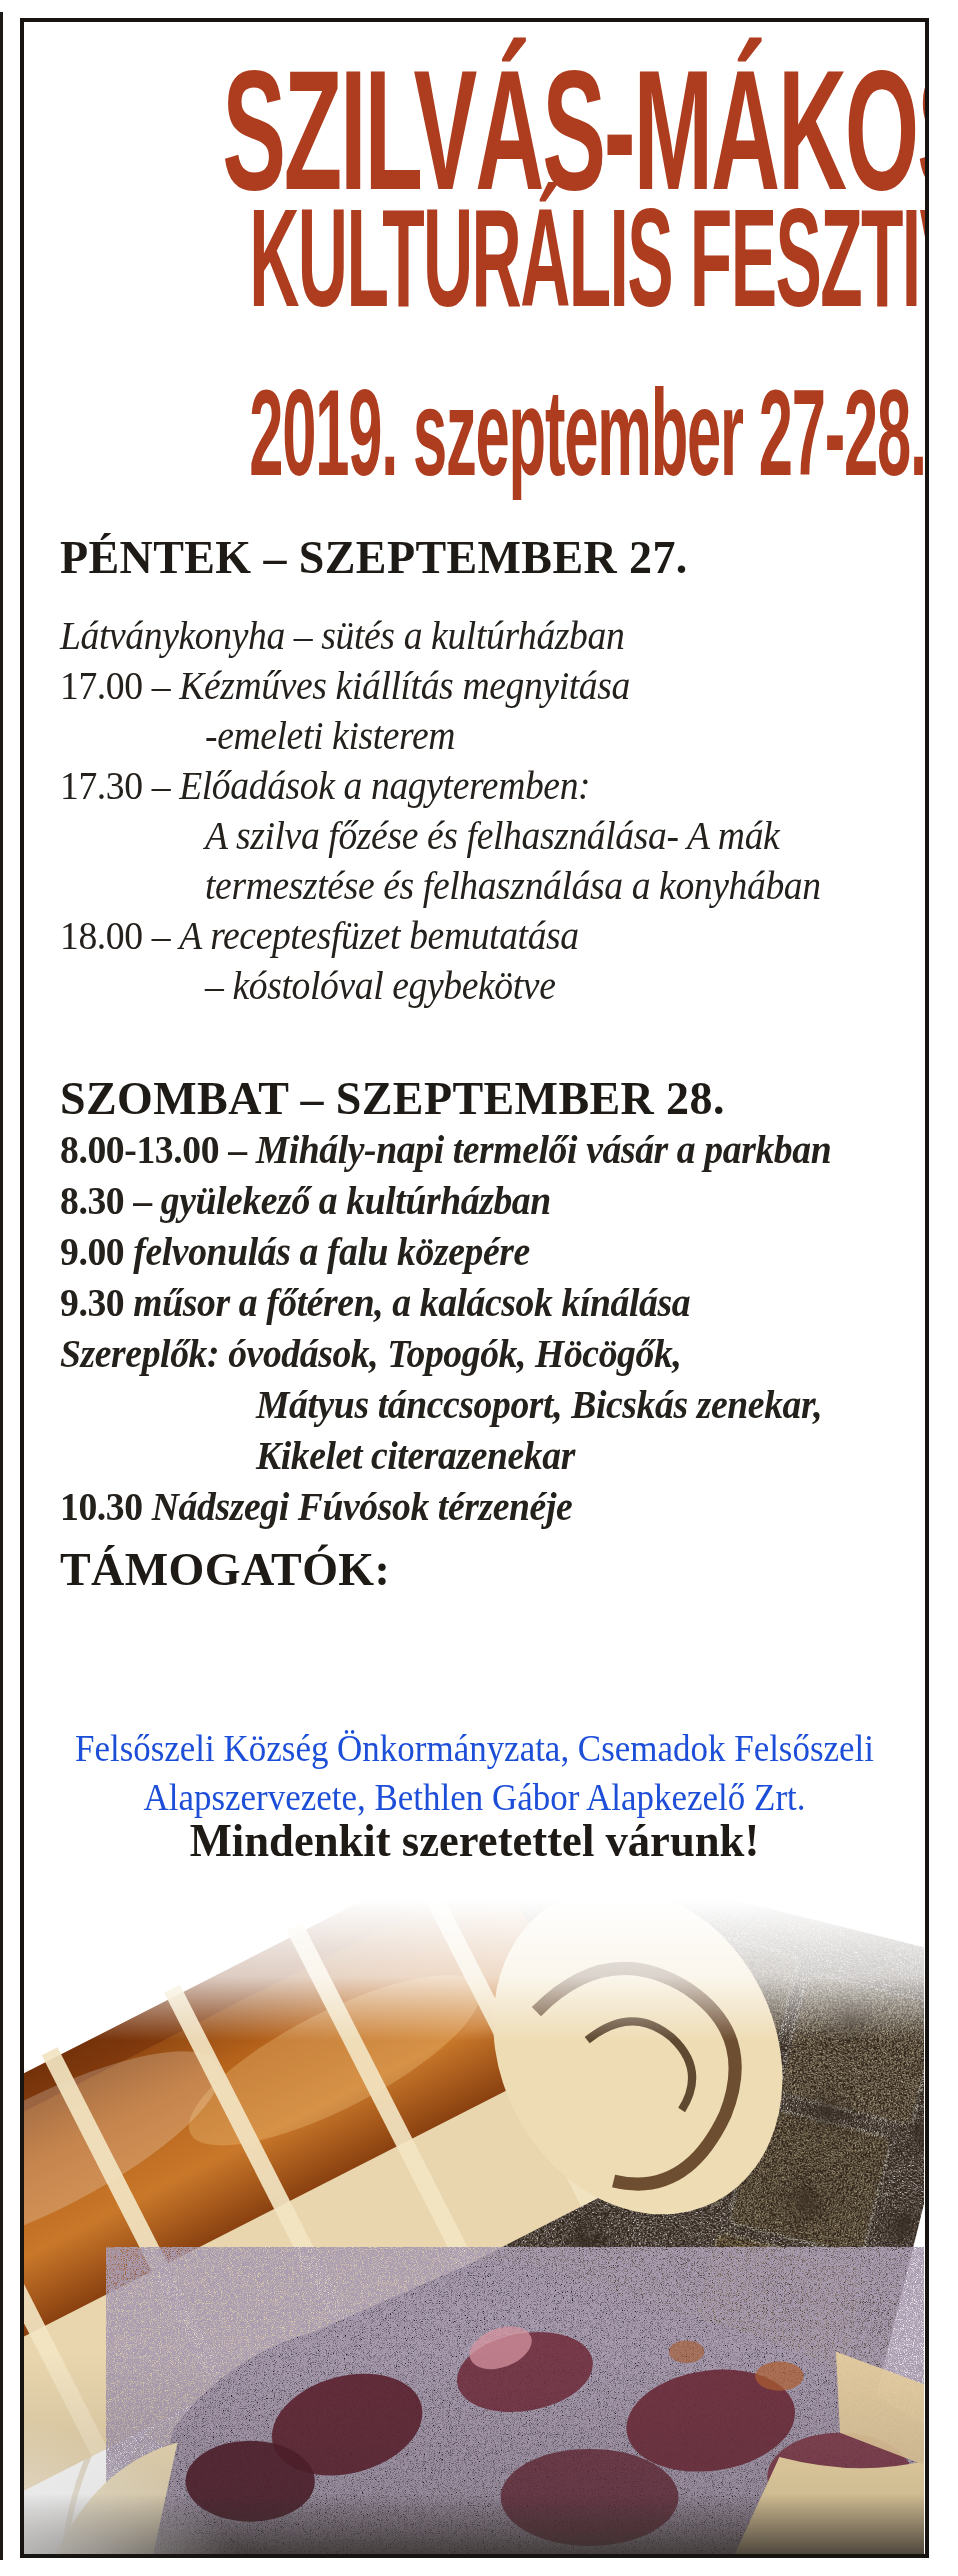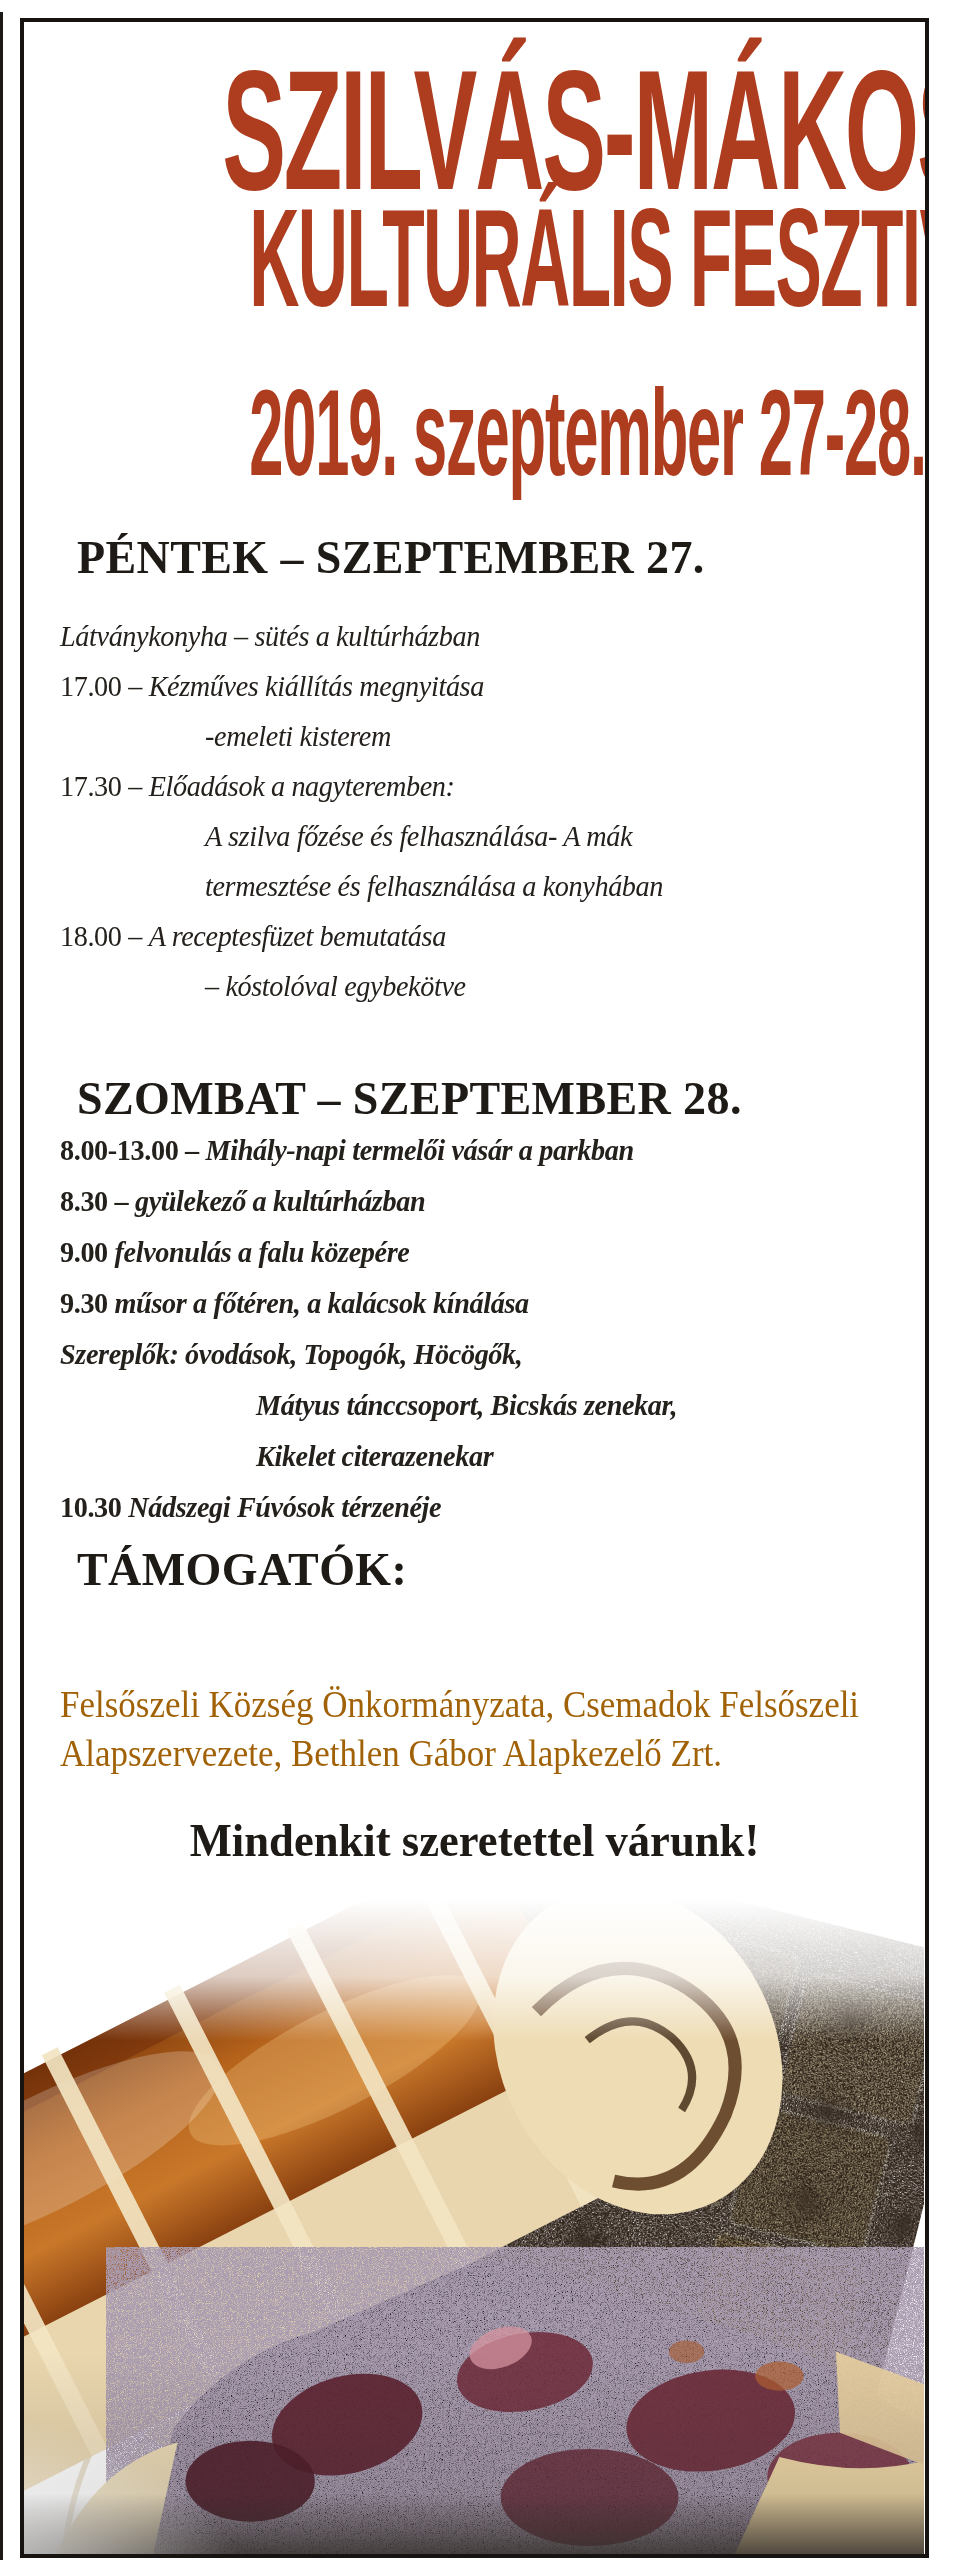--- a/index.html
+++ b/index.html
@@ -8,37 +8,37 @@
   .edge-line{position:absolute;left:0;top:12px;width:3.2px;height:2548px;background:#1b1815;}
   .poster{position:absolute;left:20px;top:18px;width:909px;height:2540px;border:4px solid #161310;background:#fff;overflow:hidden;}
   
   .disp{position:absolute;left:0;width:100%;text-align:center;white-space:nowrap;
         font-family:"Liberation Sans",sans-serif;font-weight:700;color:#ae3c1f;line-height:1;}
   .t1{top:22px;font-size:171px;letter-spacing:-4px;transform:scaleX(.56);transform-origin:50% 0;}
   .t2{top:166px;font-size:139px;letter-spacing:-3.2px;transform:scaleX(.50);transform-origin:50% 0;}
   .t3{top:349px;font-size:123px;letter-spacing:-2.4px;transform:scaleX(.50);transform-origin:50% 0;}
   
   .shead{position:absolute;left:36px;font-family:"Liberation Serif",serif;font-weight:700;
-         font-size:46px;line-height:1.15;color:#1e1a16;letter-spacing:0.4px;white-space:nowrap;margin-left:17px;}
+         font-size:46px;line-height:1.15;color:#1e1a16;letter-spacing:0.4px;white-space:nowrap;}
   .h-fri{top:510px;}
   .h-sat{top:1051px;text-align:right;}
   .h-spon{top:1522px;}
   
-  .prog{position:absolute;left:36px;width:857px;font-style:italic;font-size:30px;line-height:50px;
+  .prog{position:absolute;left:36px;width:857px;font-style:italic;font-size:40px;line-height:50px;
         letter-spacing:-0.4px;color:#24201c;}
   .prog.sat{line-height:51px;}
   .p-fri{top:589px;}
   .p-sat{top:1102px;font-weight:bold;}
   .pline{white-space:nowrap;transform:scaleX(.94);transform-origin:0 0;}
   .pline .time{font-style:normal;}
   .ind-a{margin-left:145px;}
   .ind-b{margin-left:196px;}
   
-  .sponsors{position:absolute;left:0;top:1658px;width:100%;font-size:38px;
-            line-height:49px;color:#a16207;}
+  .sponsors{position:absolute;left:0;top:1702px;width:100%;text-align:center;font-size:38px;
+            line-height:49px;color:#1d4ed8;}
   .sline{white-space:nowrap;transform:scaleX(.92);transform-origin:50% 0;}
   .closing{position:absolute;left:0;top:1793px;width:100%;text-align:center;white-space:nowrap;
            font-weight:700;font-size:47px;line-height:1.1;color:#1e1a16;
            transform:scaleX(.95);transform-origin:50% 0;}
   
   .photo{position:absolute;left:0;top:1877px;width:900px;height:655px;}
   .photo svg{display:block;width:100%;height:100%;}
 </style>
 </head>
 <body>

